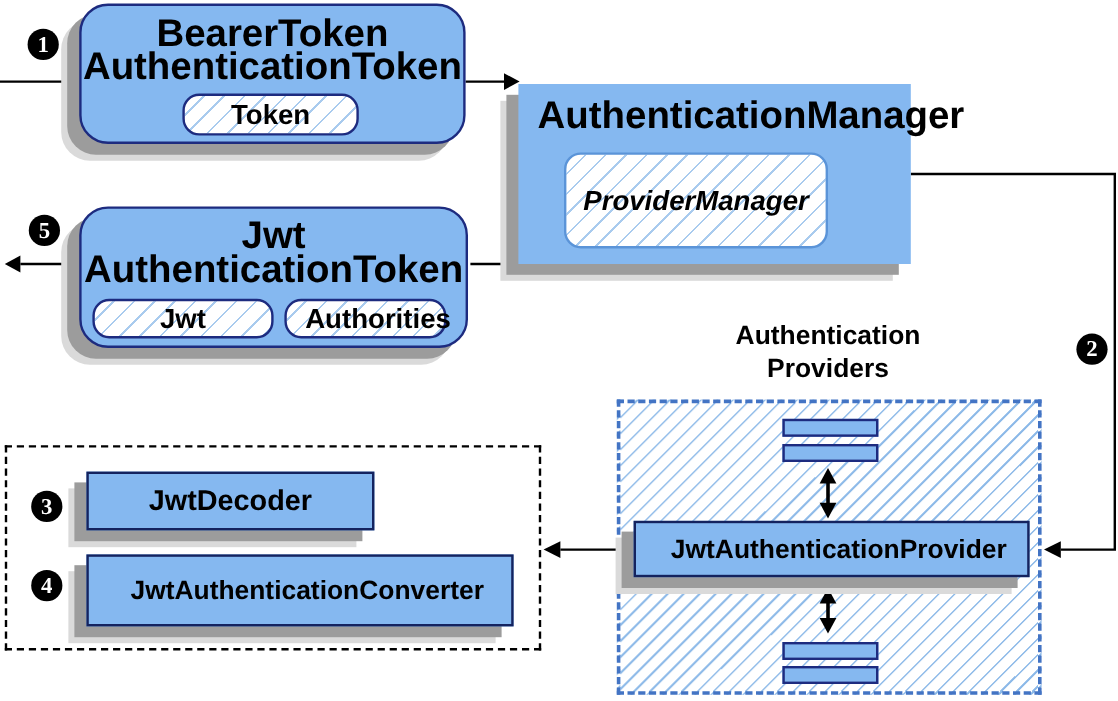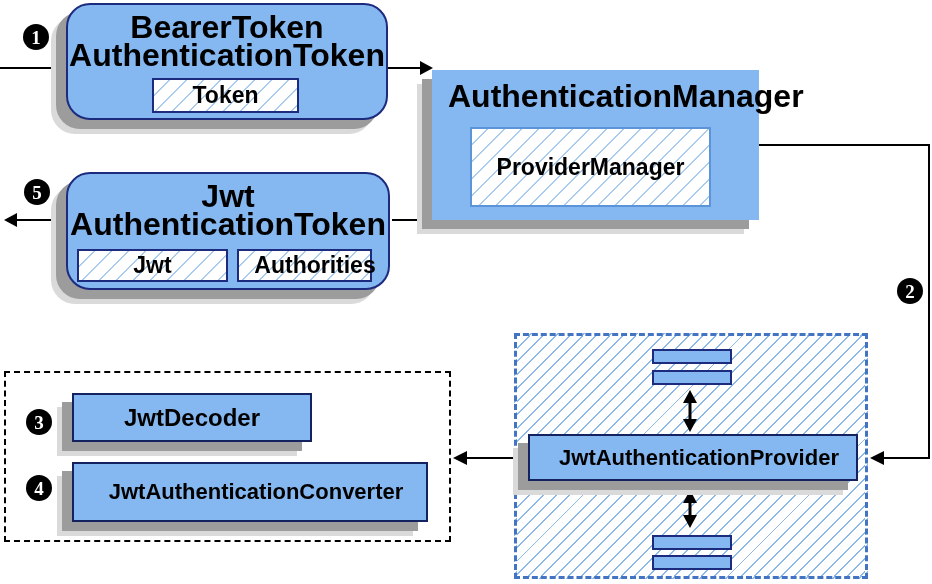--- a/index.html
+++ b/index.html
@@ -13,20 +13,21 @@
   .rounded{
     background:#85b8f0;border:2px solid #1d2b7f;border-radius:24px;
     text-align:center;
   }
   .bluebox{background:#85b8f0;text-align:center;}
   .title{font-weight:bold;font-size:32px;line-height:28px;}
   .inner{
     position:absolute;display:flex;align-items:center;justify-content:center;
     font-weight:bold;background-color:#fff;
     background-image:repeating-linear-gradient(135deg,rgba(255,255,255,0) 0 10.5px,#a9cbee 10.5px 12px);
+    border-radius:14px;
   }
   .navy-border{border:2px solid #1d2b7f;}
   .lite-border{border:2px solid #5b94d8;}
   .label-23{font-size:23px;font-weight:bold;}
   .label-22{font-size:22px;font-weight:bold;padding-left:12px;}
   .label-24{font-size:24px;font-weight:bold;}
   .flexc{display:flex;align-items:center;justify-content:center;}
   .badge{
     position:absolute;width:26px;height:26px;border-radius:50%;background:#000;color:#fff;
     display:flex;align-items:center;justify-content:center;
@@ -86,36 +87,40 @@
   <div class="node rounded shadowed" style="left:66px;top:3px;width:322px;height:117px;padding-top:8px;">
     <div class="title">BearerToken</div>
     <div class="title">AuthenticationToken</div>
     <div class="inner navy-border label-23" style="left:84px;top:73px;width:147px;height:35px;">
       <span>Token</span>
     </div>
   </div>
 
   <div class="node bluebox shadowed" style="left:432px;top:70px;width:327px;height:150px;padding-top:12px;padding-left:16px;">
     <div class="title">AuthenticationManager</div>
-    <div class="inner lite-border label-23" style="left:38px;top:57px;width:241px;height:80px;">
+    <div class="inner lite-border label-23" style="left:38px;top:57px;width:220px;height:80px;font-style:italic;">
       <span>ProviderManager</span>
     </div>
   </div>
 
   <div class="node rounded shadowed" style="left:66px;top:172px;width:324px;height:118px;padding-top:8px;">
     <div class="title">Jwt</div>
     <div class="title">AuthenticationToken</div>
     <div class="inner navy-border label-23" style="left:9px;top:75px;width:151px;height:33px;">
       <span>Jwt</span>
     </div>
     <div class="inner navy-border label-23" style="left:169px;top:75px;width:135px;height:33px;padding-left:21px;">
       <span>Authorities</span>
     </div>
   </div>
 
+  <div class="heading">
+    <div>Authentication</div>
+    <div>Providers</div>
+  </div>
 
   <div class="bar" style="top:349px;"></div>
   <div class="bar" style="top:370px;"></div>
   <div class="bar" style="top:535px;"></div>
   <div class="bar" style="top:555px;"></div>
 
   <div class="node bluebox shadowed flexc label-22" style="left:528px;top:434px;width:330px;height:47px;border:2px solid #14235f;">
     <span>JwtAuthenticationProvider</span>
   </div>
 

